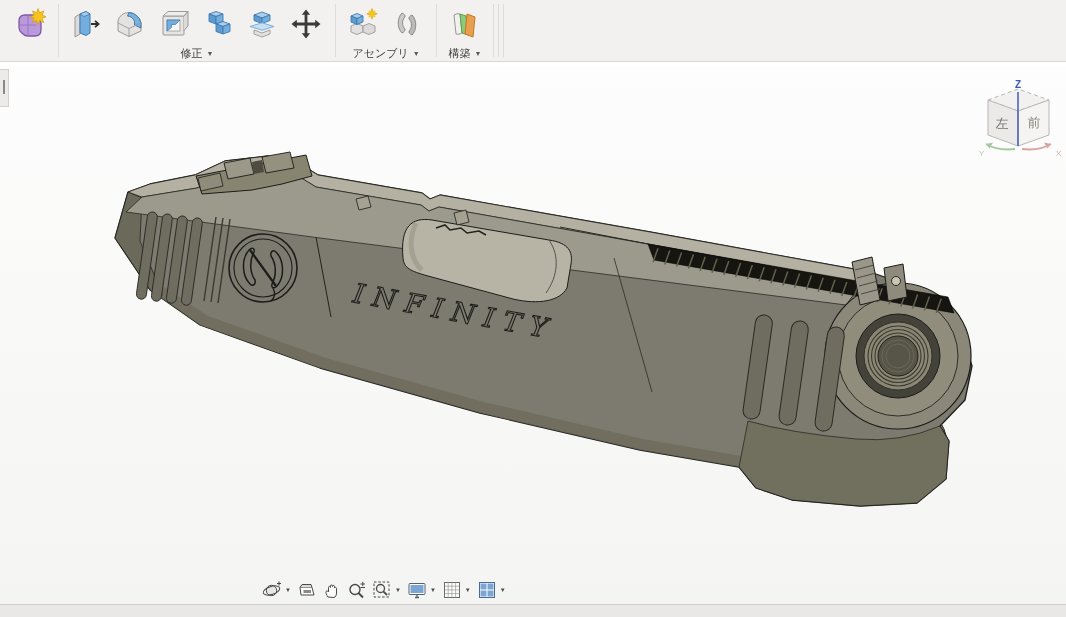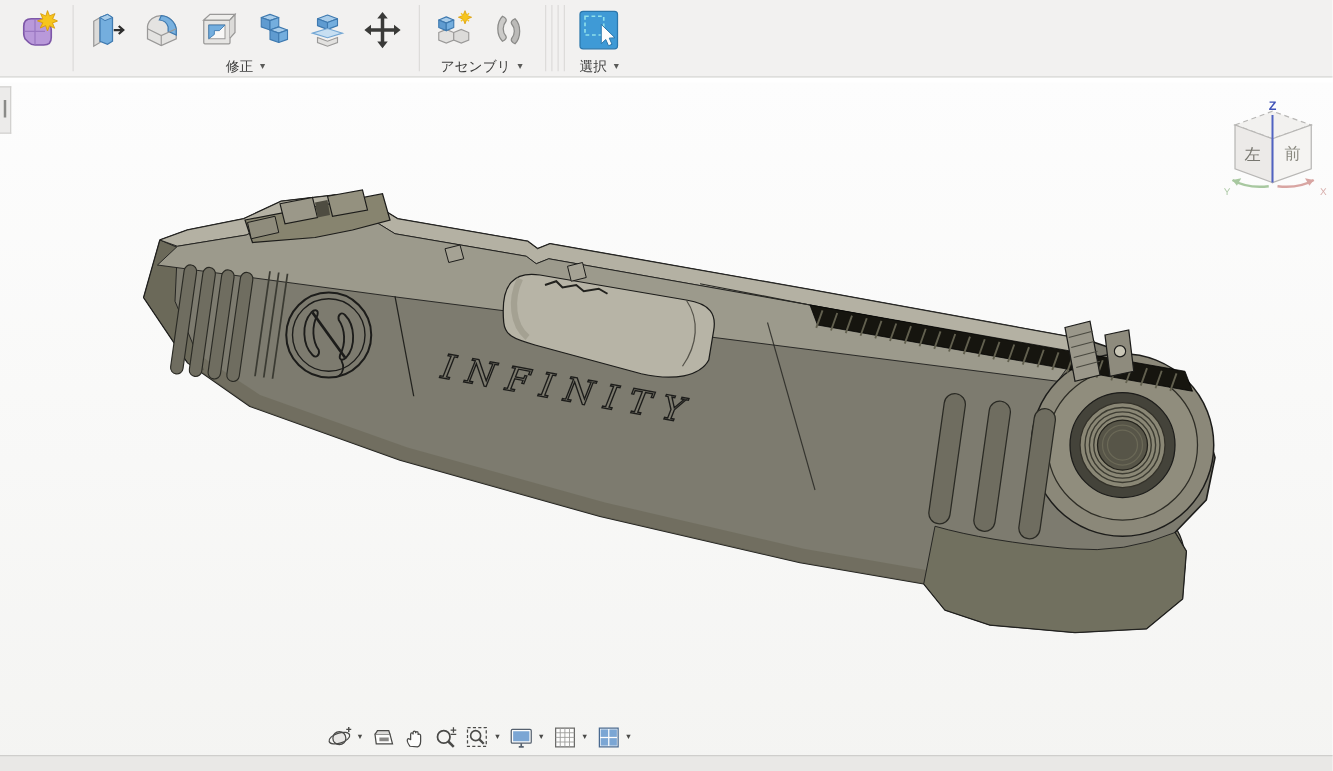--- a/index.html
+++ b/index.html
@@ -148,44 +148,44 @@
         </button>
       </div>
       <div class="tb-label">
         <span>アセンブリ</span>
         <span class="caret">▼</span>
       </div>
     </div>
 
     <div class="tb-sep"></div>
 
-
-    <div class="tb-sep"></div>
-
-
-    <div class="tb-sep"></div>
-
-
-    <div class="tb-sep"></div>
-
     <div class="tb-group">
       <div class="tb-icons">
         <button class="tb-btn">
           <svg viewBox="0 0 34 34">
-            <rect x="2" y="2" width="30" height="30" rx="2.5" fill="#3f9ad6" stroke="#2b77ac"></rect>
-            <rect x="6" y="6" width="15" height="15" fill="none" stroke="#8fe0ea" stroke-width="1.3" stroke-dasharray="3,2.2"></rect>
-            <path d="M19,12.5 V28 L22.6,24.6 L24.8,29.6 L27.6,28.4 L25.4,23.5 L30,23.2 Z" fill="#fdfdfc" stroke="#2b77ac" stroke-width=".8"></path>
+            <path d="M7,8 Q10,6 13,7 L15,26 Q12,28 9,27 Z" fill="#f2f1ef" stroke="#9a9998"></path>
+            <path d="M13,7 L19,9 L21,28 L15,26 Z" fill="#8fc97e" stroke="#57a545"></path>
+            <path d="M20,7 L28,10 L26,30 L18,27 Z" fill="#e8a050" stroke="#c5781a"></path>
           </svg>
         </button>
       </div>
       <div class="tb-label">
-        <span>選択</span>
+        <span>構築</span>
         <span class="caret">▼</span>
       </div>
     </div>
+
+    <div class="tb-sep"></div>
+
+
+    <div class="tb-sep"></div>
+
+
+    <div class="tb-sep"></div>
+
   </div>
 
   <div id="canvas">
 
     <svg id="model-svg" width="1066" height="551" viewBox="0 66 1066 551">
 
       <ellipse cx="891" cy="449" rx="57" ry="54" fill="#84816f" stroke="#1c1c1a" stroke-width="1"></ellipse>
       <ellipse cx="891" cy="449" rx="42" ry="40" fill="#76745f" stroke="#2a2a24" stroke-width=".8"></ellipse>
 
       <path d="M128,192 L150,184 L195,175 L225,161 L268,156 L305,167 L318,175 L422,193 L430,199 L440,195 L650,232 L870,272 L902,283 L938,305 L962,333 L972,366 L965,400 L940,426 L949,441 L946,479 L917,503 L860,506 L792,500 L756,488 L739,467 L640,450 L480,413 L320,368 L200,325 L150,290 L115,238 Z" fill="#7d7b6f" stroke="#1c1c1a" stroke-width="1.3" stroke-linejoin="round"></path>

